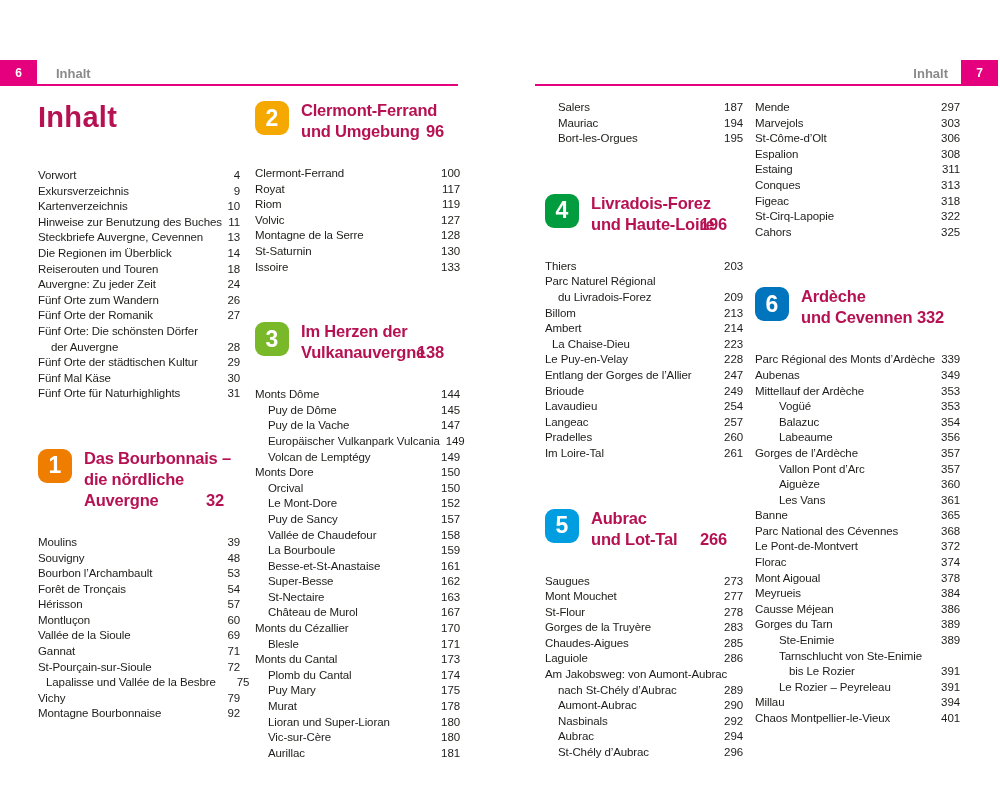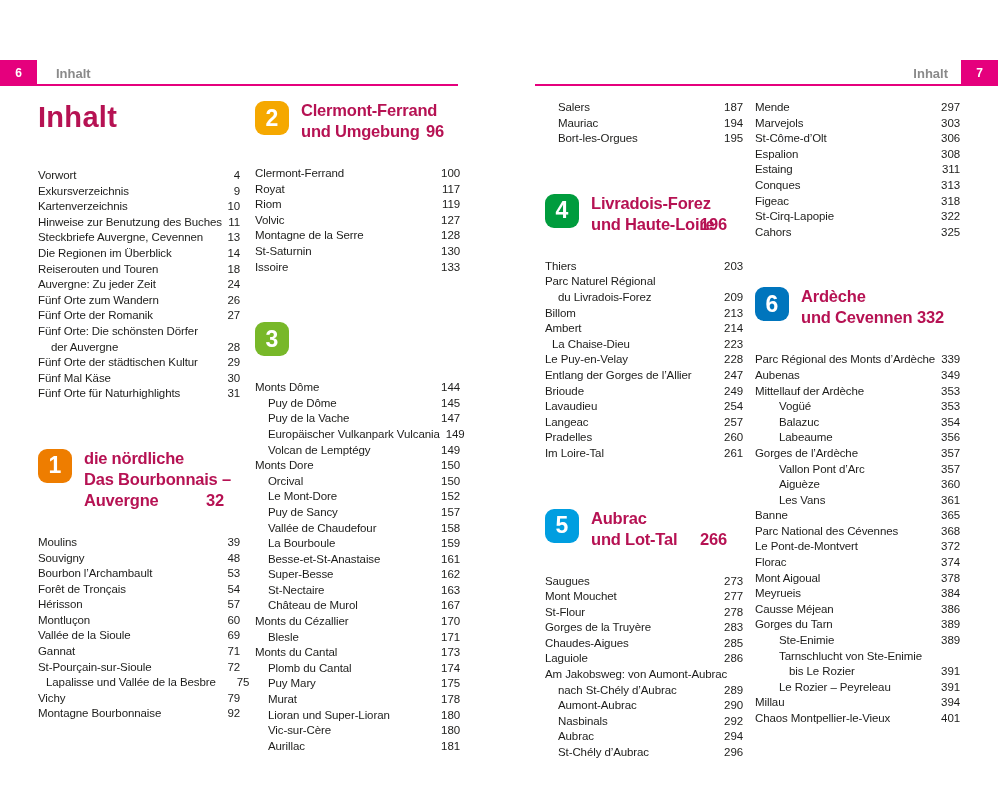--- a/index.html
+++ b/index.html
@@ -128,22 +128,22 @@
         <span class="p">30</span>
       </div>
       <div class="row" style="padding-left: 0px;">
         <span class="t">Fünf Orte für Naturhighlights</span>
         <span class="p">31</span>
       </div>
     </div>
     <div class="sec">
       <div class="badge" style="background: rgb(238, 125, 0);">1</div>
       <div class="sec-title">
+        <div>Das Bourbonnais –</div>
         <div>die nördliche</div>
-        <div>Das Bourbonnais –</div>
         <div>Auvergne</div>
         <span class="sec-page">32</span>
       </div>
     </div>
     <div class="entries">
       <div class="row" style="padding-left: 0px;">
         <span class="t">Moulins</span>
         <span class="p">39</span>
       </div>
       <div class="row" style="padding-left: 0px;">
@@ -226,20 +226,25 @@
         <span class="t">St-Saturnin</span>
         <span class="p">130</span>
       </div>
       <div class="row" style="padding-left: 0px;">
         <span class="t">Issoire</span>
         <span class="p">133</span>
       </div>
     </div>
     <div class="sec">
       <div class="badge" style="background: rgb(120, 184, 41);">3</div>
+      <div class="sec-title">
+        <div>Im Herzen der</div>
+        <div>Vulkanauvergne</div>
+        <span class="sec-page">138</span>
+      </div>
     </div>
     <div class="entries">
       <div class="row" style="padding-left: 0px;">
         <span class="t">Monts Dôme</span>
         <span class="p">144</span>
       </div>
       <div class="row" style="padding-left: 13px;">
         <span class="t">Puy de Dôme</span>
         <span class="p">145</span>
       </div>

